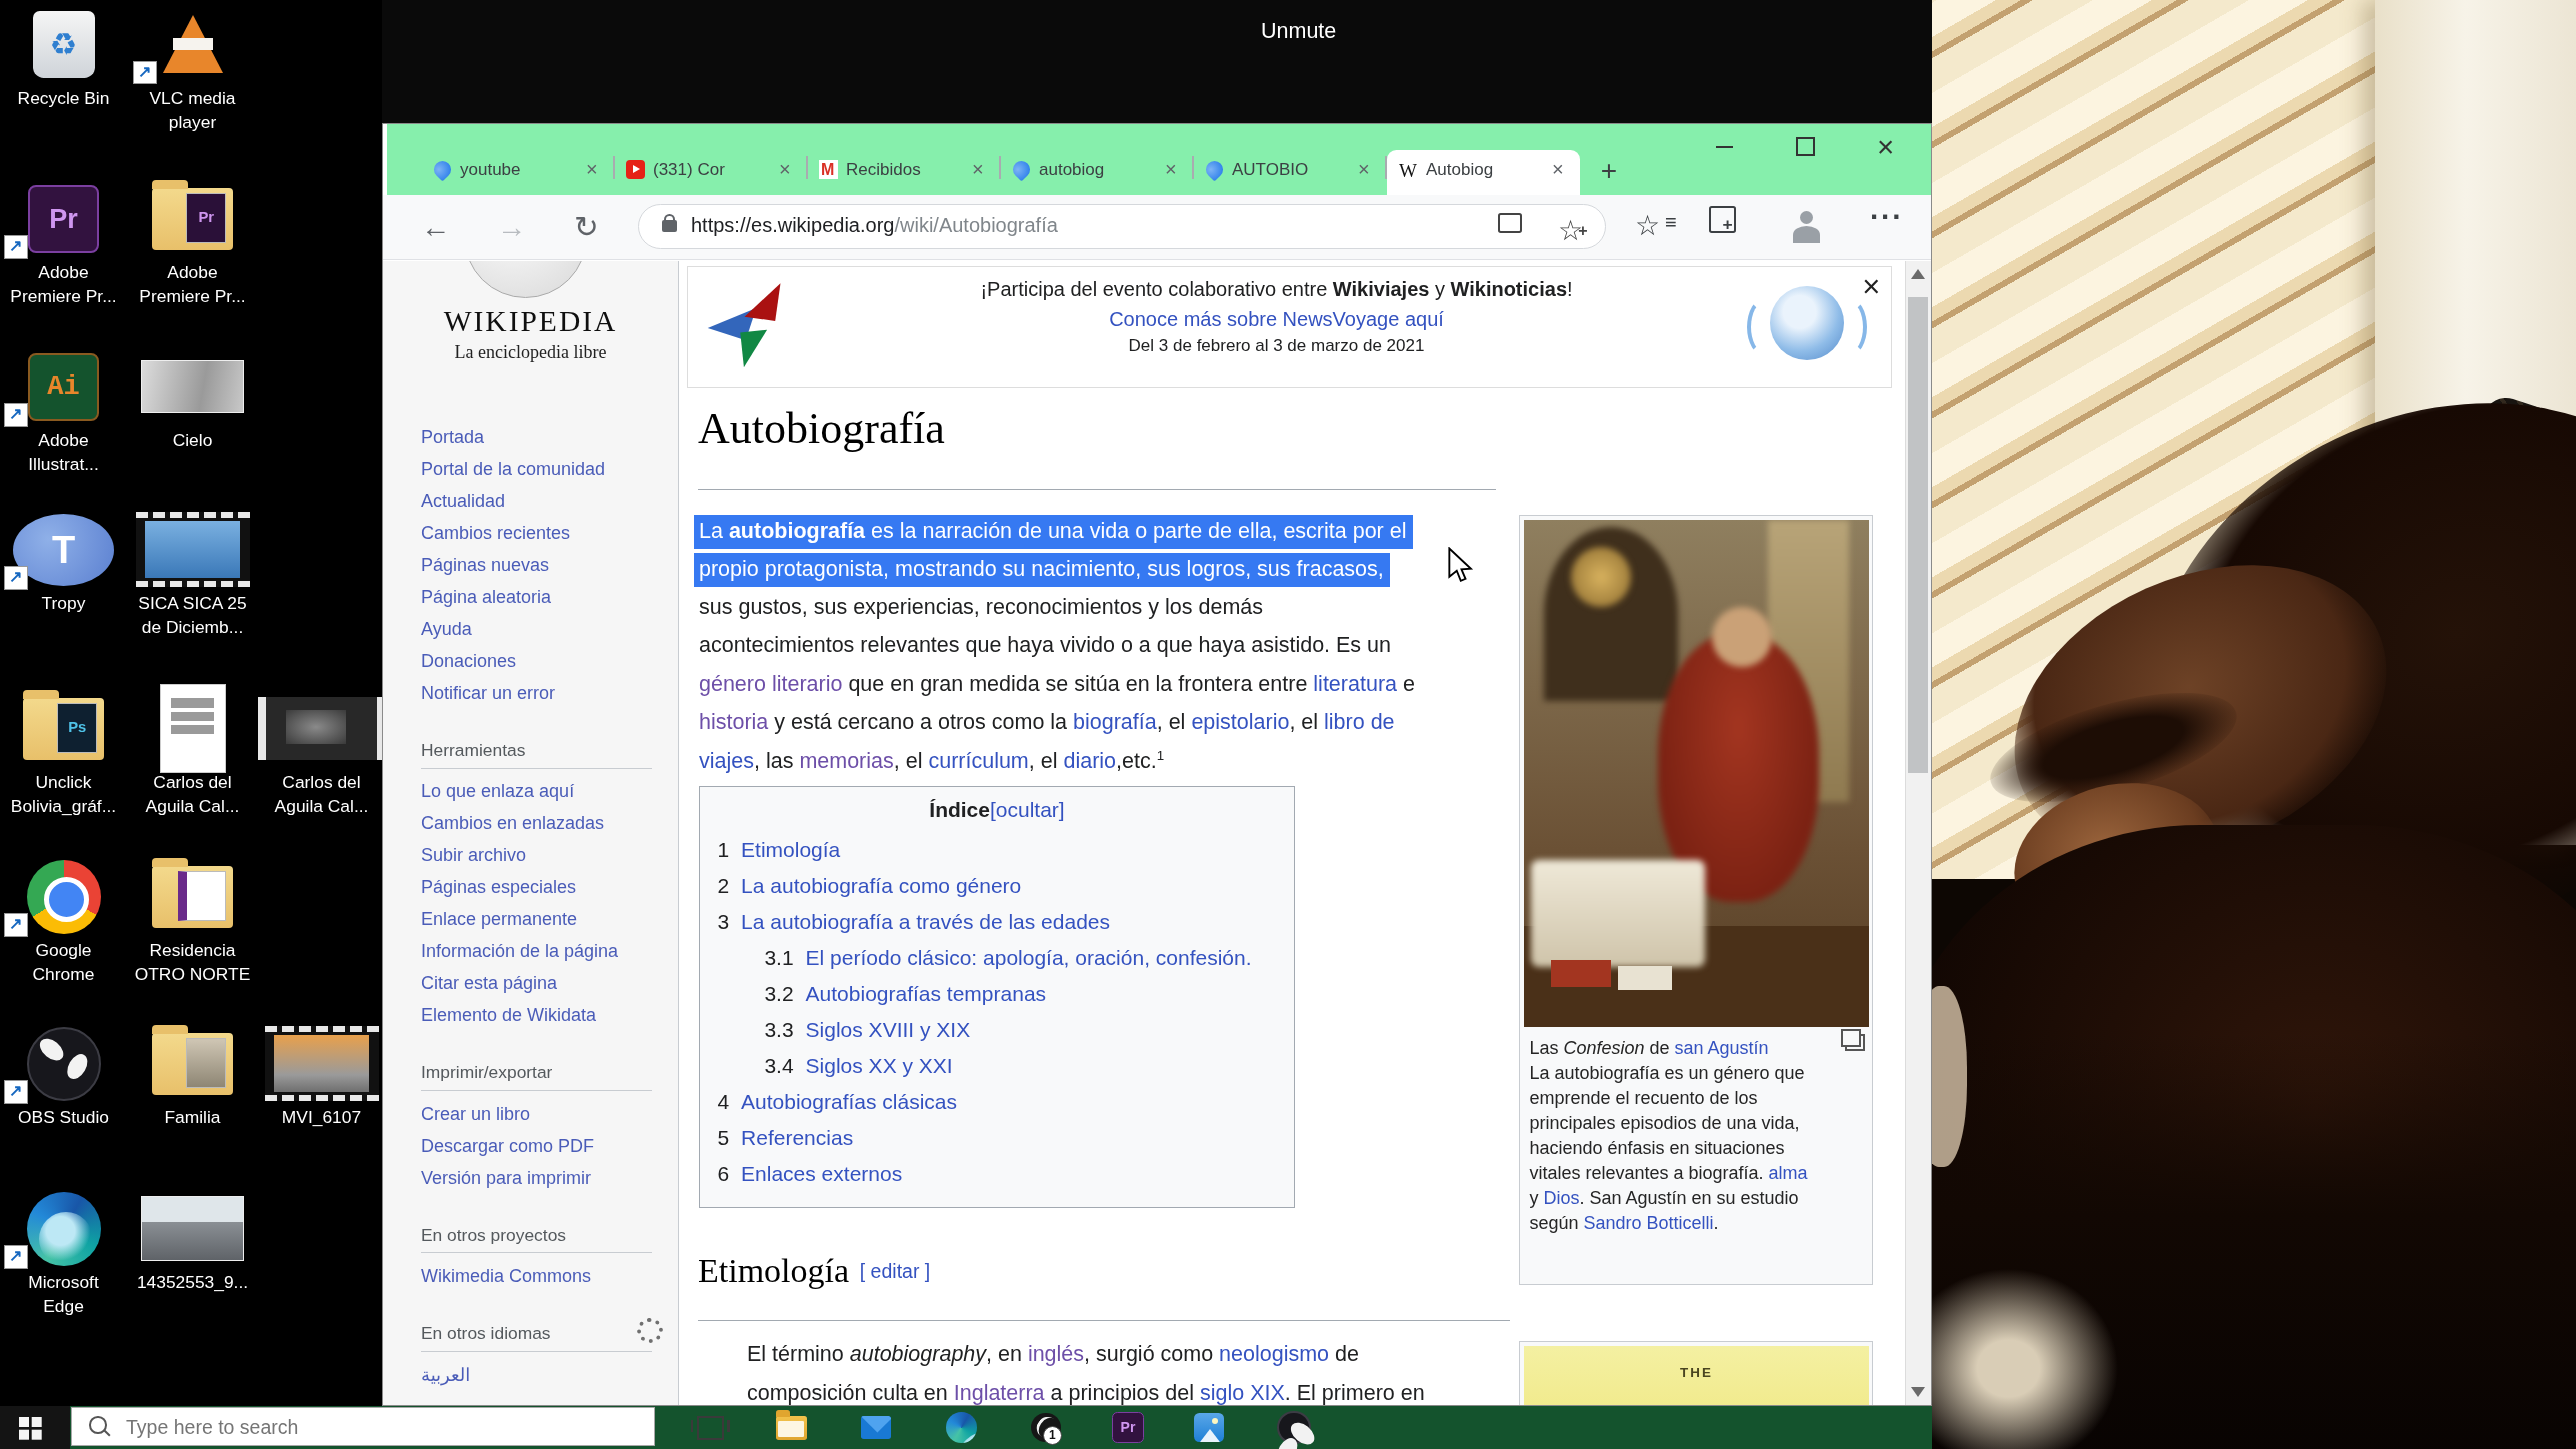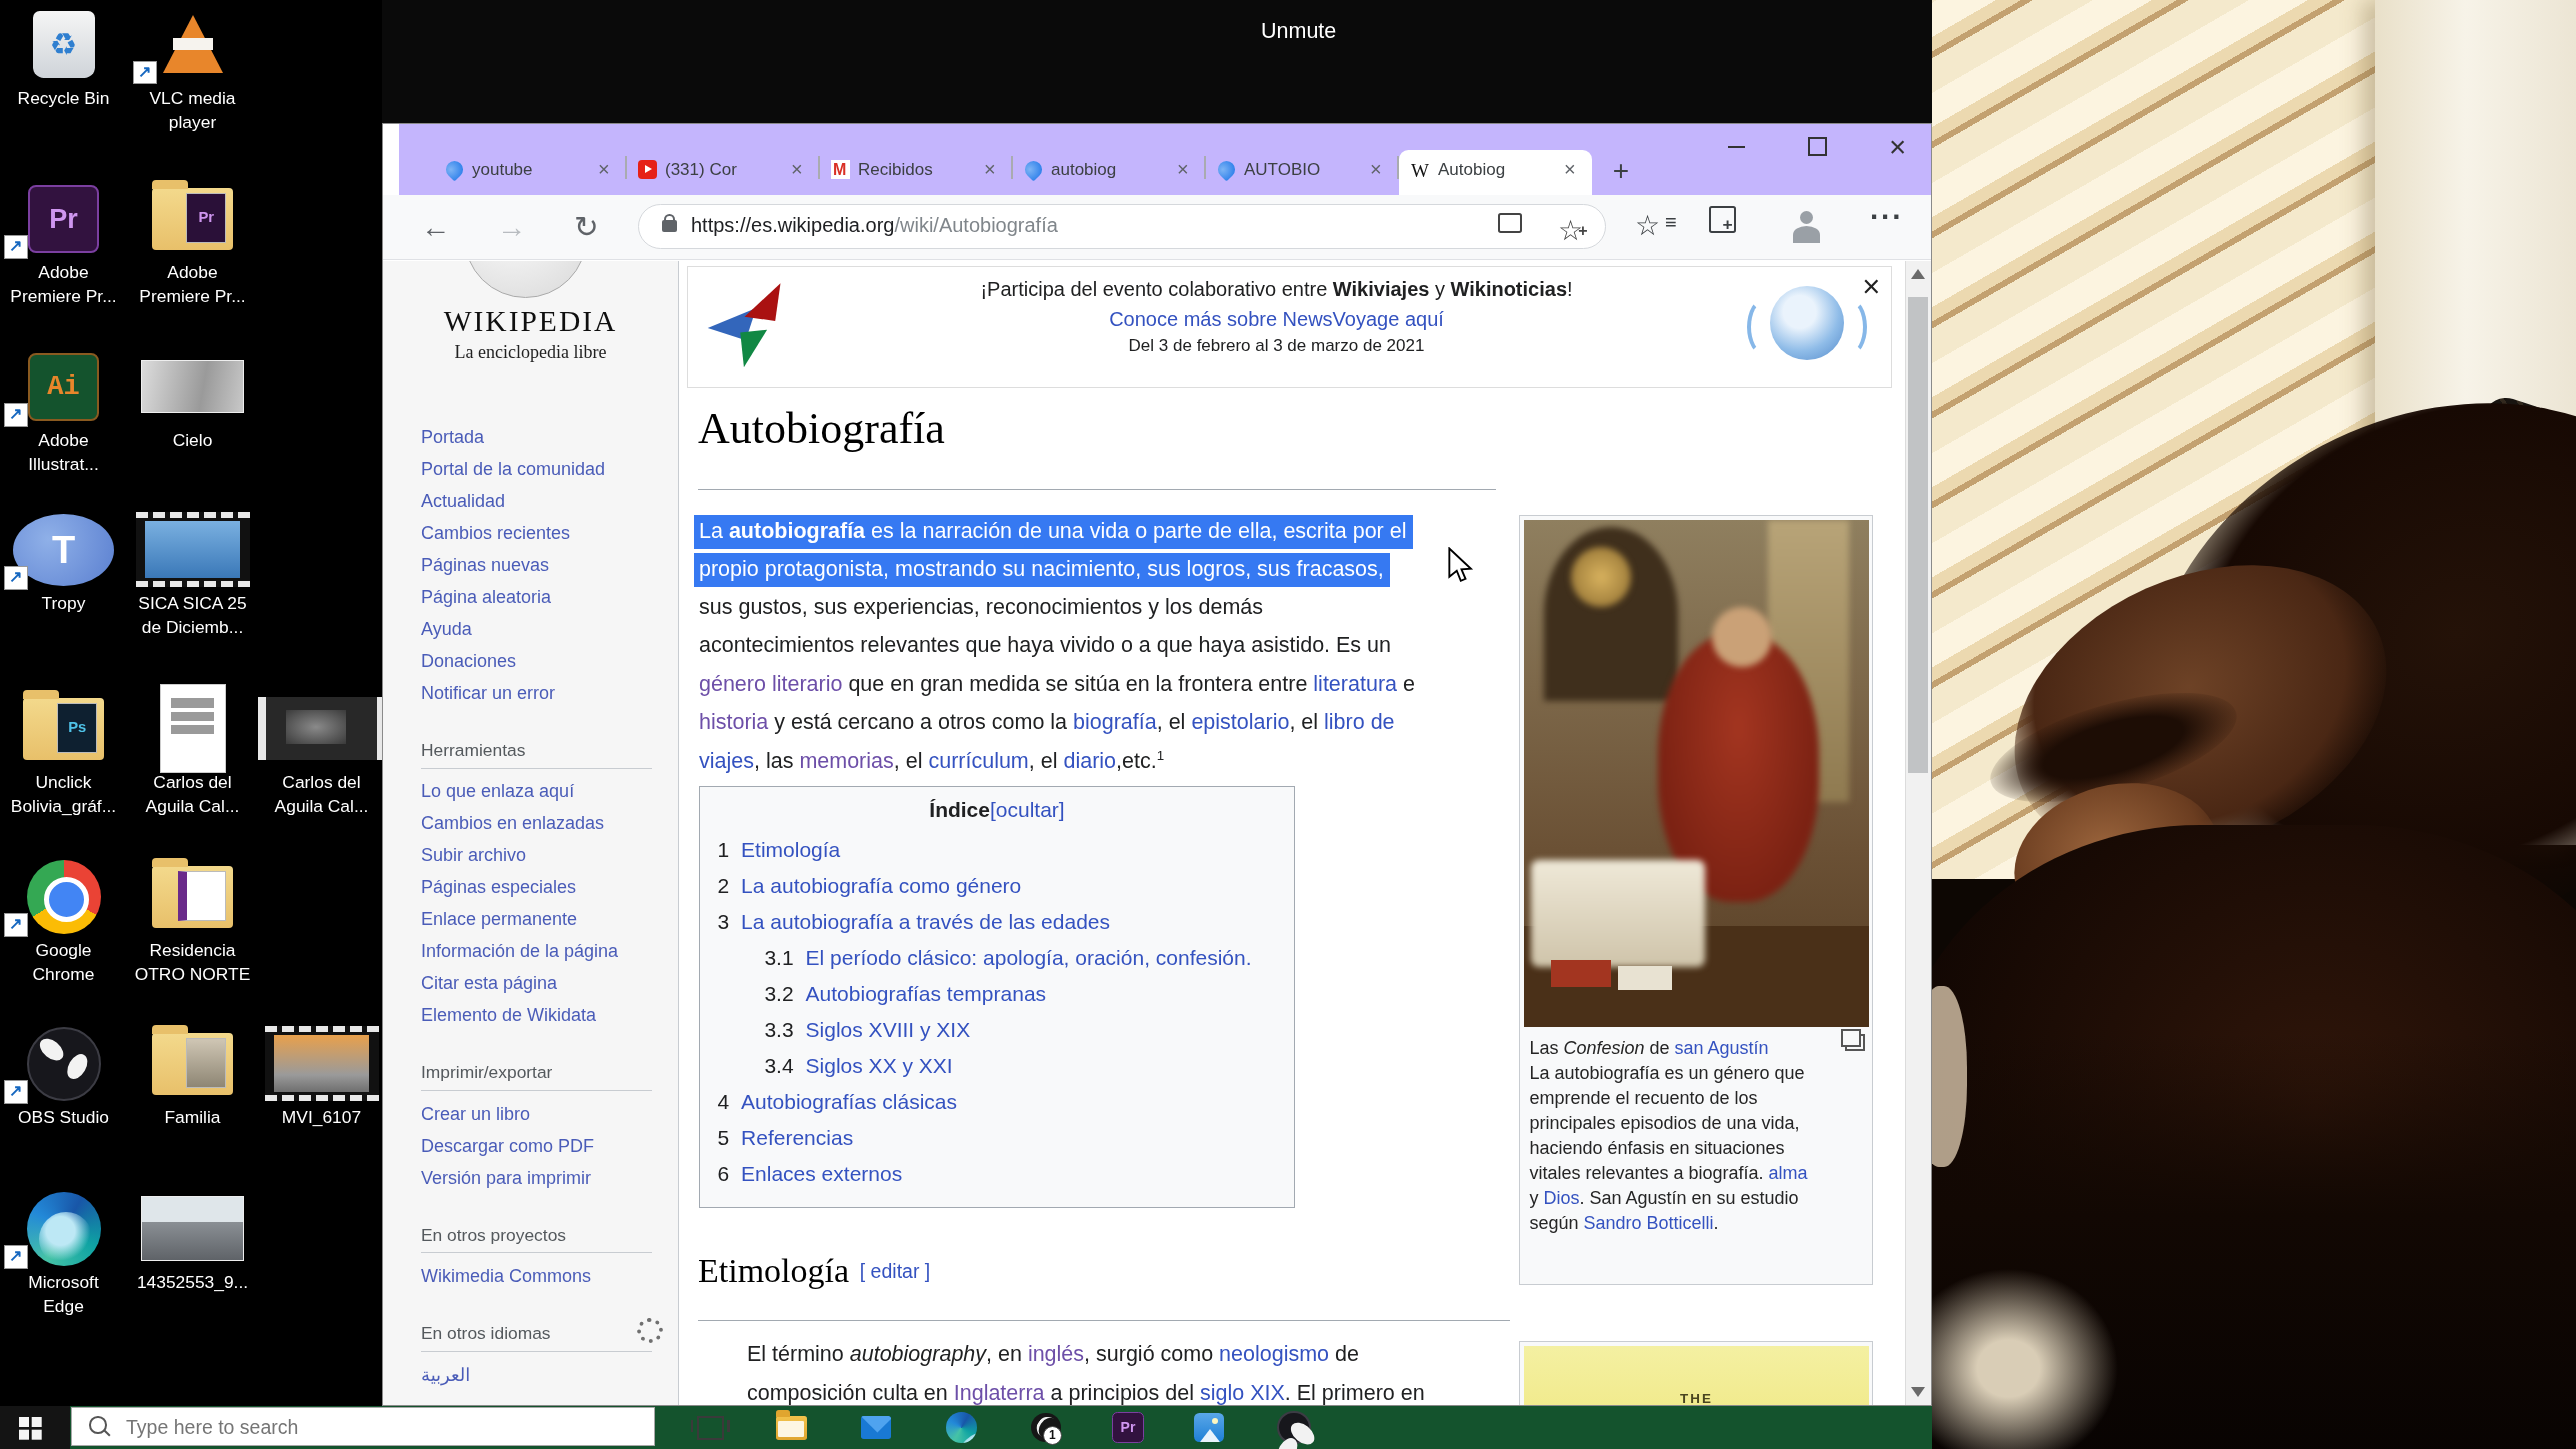--- a/index.html
+++ b/index.html
@@ -49,21 +49,21 @@
   .ic-edge{width:74px;height:74px;border-radius:50%;
     background:conic-gradient(from 210deg,#46c3a6,#2389d8,#1856a8,#0fa3a3,#46c3a6);position:relative;overflow:hidden;}
   .ic-edge::after{content:"";position:absolute;left:12px;top:20px;width:54px;height:54px;border-radius:50%;
     background:radial-gradient(circle at 40% 35%,#bde8f5 0 30%,rgba(0,0,0,0) 62%);}
   .ic-photo{width:101px;height:63px;background:linear-gradient(#dfe6ea 40%,#8a8f94 40%,#5f6368);}
   
   #video-bar{position:absolute;left:382px;top:0;width:1550px;height:127px;background:#0a0a0a;}
   #unmute{position:absolute;left:879px;top:19px;color:#fff;font-size:21.5px;font-weight:500;}
   
   #browser{position:absolute;left:382px;top:123px;width:1550px;height:1283px;background:#fff;border:0.7px solid #8a8a8a;box-sizing:border-box;}
-  #titlebar{position:absolute;left:16px;top:0;right:0;height:71px;background:#c4b5fd;}
+  #titlebar{position:absolute;left:4px;top:0;right:0;height:71px;background:#86efac;}
   .tab{position:absolute;top:25.5px;height:46px;width:193px;box-sizing:border-box;padding:10.7px 9.4px 0 12px;font-size:17px;color:#3c4043;}
   .tab .ttl{display:inline-block;vertical-align:top;max-width:114px;overflow:hidden;white-space:nowrap;margin-left:8px;}
   .tab .x{position:absolute;right:8px;top:9.4px;width:20px;height:20px;color:#5f6368;}
   .tab .x::before{content:"×";font-size:20px;line-height:20px;}
   .tab.active{background:#fff;border-radius:9.4px 9.4px 0 0;}
   .tab .sep{position:absolute;right:-0.7px;top:6.7px;width:1.3px;height:23px;background:#a9abb0;}
   .fav{display:inline-block;width:19px;height:19px;vertical-align:top;position:relative;}
   .fav-drop{background:radial-gradient(circle at 35% 35%,#7db4f5,#1a73e8);border-radius:50% 50% 50% 2.7px;transform:rotate(-45deg) scale(.9);}
   .fav-yt{background:#e62117;border-radius:4px;}
   .fav-yt::after{content:"";position:absolute;left:6.7px;top:4.7px;border-left:7.4px solid #fff;border-top:4.7px solid transparent;border-bottom:4.7px solid transparent;}
@@ -153,21 +153,21 @@
   .eline{position:absolute;left:20px;white-space:nowrap;font-size:21.5px;color:#202122;margin-left:48px;}
   
   .thumb{position:absolute;left:840px;border:0.7px solid #c8ccd1;background:#f8f9fa;box-sizing:border-box;padding:4px;}
   #fig1{top:254px;width:354px;height:770px;}
   #paint{position:relative;width:345px;height:507px;background:linear-gradient(#8a7a58,#6b5135 60%,#4a3category520);overflow:hidden;background:linear-gradient(#94где8464,#6b5135);}
   #fig1 .cap{position:relative;margin-top:9.4px;font-size:18px;line-height:25px;color:#252525;padding:0 5.4px;}
   .expand{position:absolute;right:6.7px;top:518px;width:16px;height:13.4px;border:2px solid #555;background:#f8f9fa;}
   .expand::before{content:"";position:absolute;left:-6.7px;top:-6.7px;width:16px;height:13.4px;border:2px solid #555;background:#f8f9fa;}
   #fig2{top:1080px;width:354px;height:114px;}
   #fig2 .yimg{width:345px;height:105px;background:linear-gradient(#f4f0a2,#efe77f);text-align:center;}
-  #fig2 .yimg span{display:inline-block;margin-top:45px;font-size:13.4px;font-weight:bold;letter-spacing:2px;color:#4a4520;}
+  #fig2 .yimg span{display:inline-block;margin-top:19px;font-size:13.4px;font-weight:bold;letter-spacing:2px;color:#4a4520;}
   
   .p-sh{position:absolute;filter:blur(3.4px);}
   
   #cursor{position:absolute;left:1448px;top:547px;z-index:400;}
   
   #taskbar{position:absolute;left:0;top:1406px;width:2576px;height:43px;background:#14532d;z-index:200;}
   #start{position:absolute;left:0;top:0;width:70px;height:43px;background:#141414;display:flex;align-items:center;justify-content:center;}
   .win-logo{width:10px;height:10px;background:#f5f5f5;box-shadow:12.7px 0 0 #f5f5f5,0 12.7px 0 #f5f5f5,12.7px 12.7px 0 #f5f5f5;margin:-11.4px 11.4px 0 -11.4px;}
   #search{position:absolute;left:71px;top:1.3px;width:584px;height:39px;background:#fff;border:0.7px solid #a8a8a8;box-sizing:border-box;}
   #search input{position:absolute;left:52px;top:6.7px;width:470px;border:none;outline:none;font-size:19.5px;color:#444;font-family:"Liberation Sans",sans-serif;}

